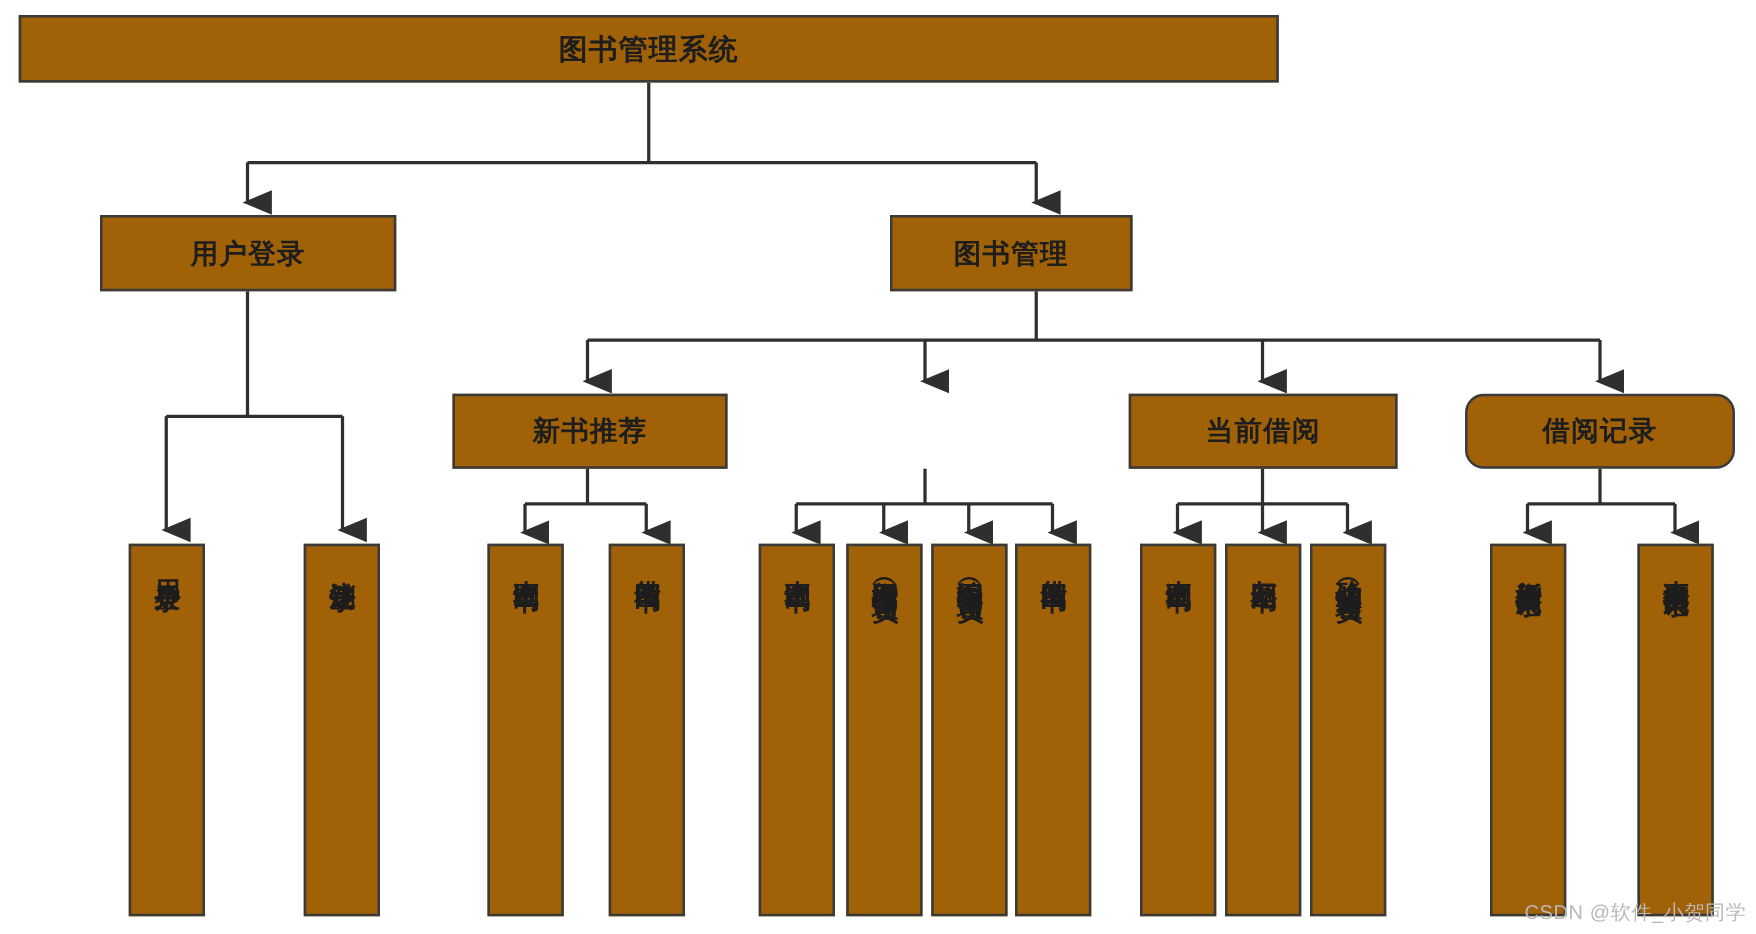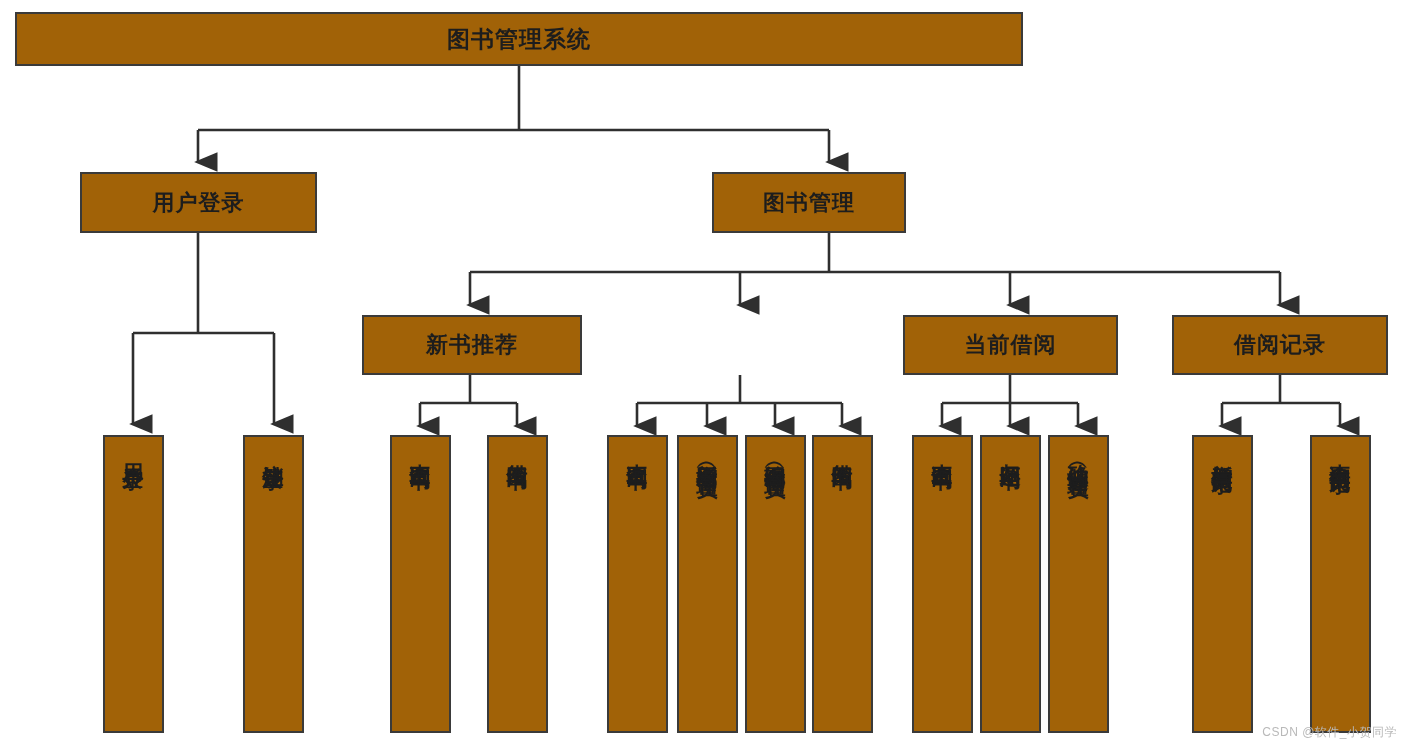--- a/index.html
+++ b/index.html
@@ -53,21 +53,21 @@
     white-space:nowrap;
   }
 
   
   #wires{position:absolute;left:0;top:0;width:1405px;height:747px;z-index:1;}
 
   
   #watermark{
     position:absolute;
     right:8px;bottom:6px;
-    font-size:12px;
+    font-size:16px;
     color:#b9b9b9;
     letter-spacing:0.5px;
     white-space:nowrap;
     z-index:5;
     pointer-events:none;
   }
 </style>
 </head>
 <body>
 
@@ -135,21 +135,21 @@
   <div class="node horiz" style="left:712px;top:172px;width:194px;height:61px;">
     <span class="label">图书管理</span>
   </div>
 
   <div class="node horiz" style="left:362px;top:315px;width:220px;height:60px;">
     <span class="label">新书推荐</span>
   </div>
   <div class="node horiz" style="left:903px;top:315px;width:215px;height:60px;align-items:center;">
     <span class="label">当前借阅</span>
   </div>
-  <div class="node horiz" style="left:1172px;top:315px;width:216px;height:60px;">
+  <div class="node horiz" style="left:1172px;top:315px;width:216px;height:60px;border-radius:15px;">
     <span class="label">借阅记录</span>
   </div>
 
   <div class="node vert" style="left:103px;top:435px;width:61px;height:298px;">
     <span class="label">用户登录</span>
   </div>
   <div class="node vert" style="left:243px;top:435px;width:61px;height:298px;">
     <span class="label">注销登录</span>
   </div>
 

